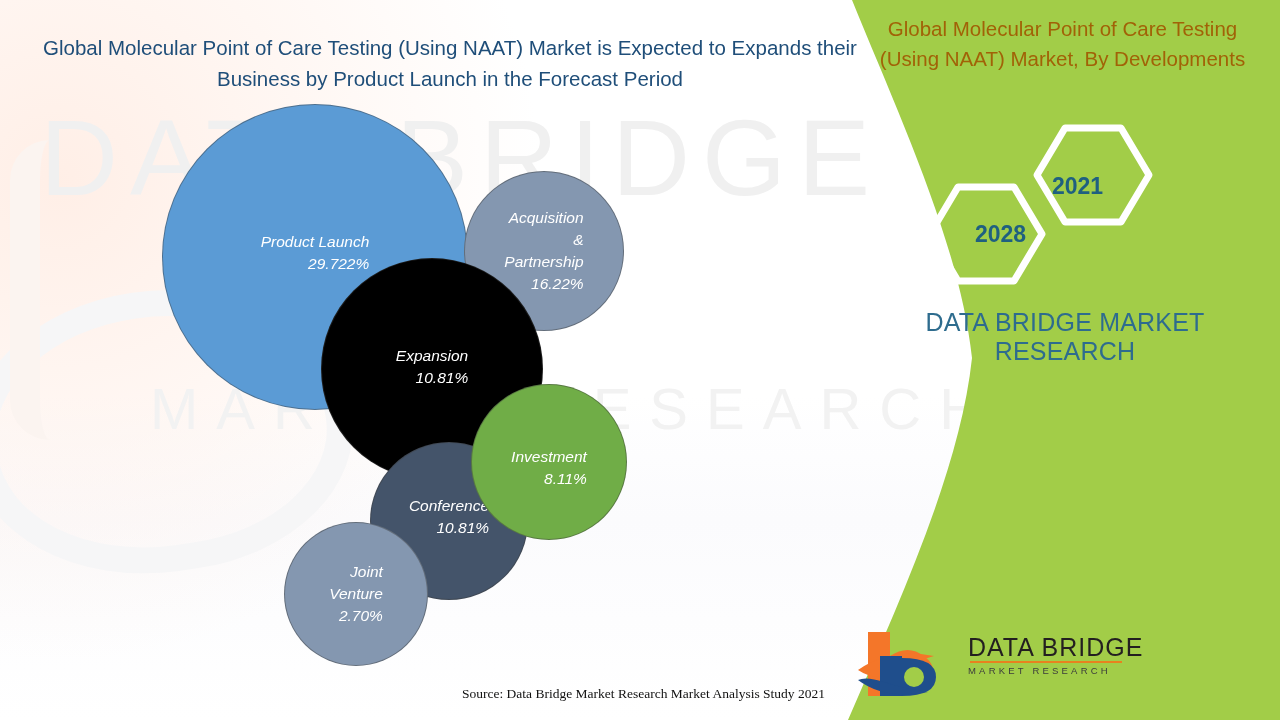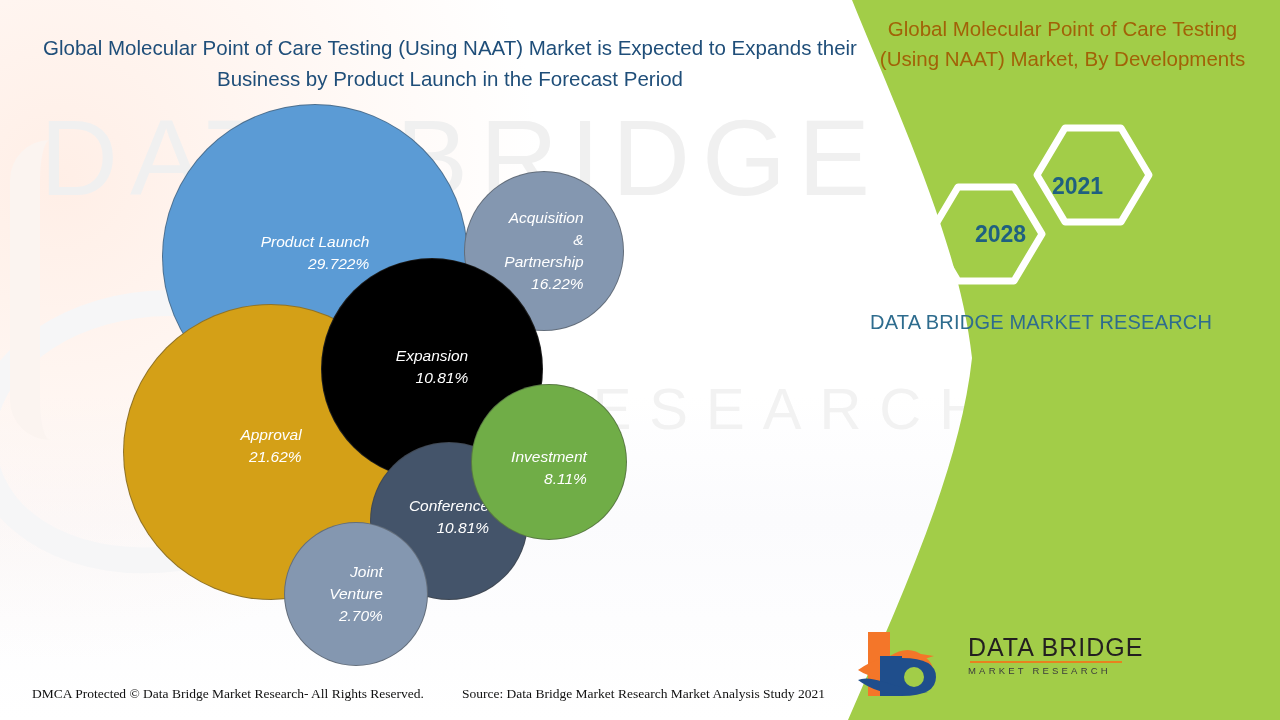--- a/index.html
+++ b/index.html
@@ -103,23 +103,23 @@
     font-weight: 700;
   }
   .hex-2021 { left: 212px; top: 173px; }
   .hex-2028 { left: 135px; top: 221px; }
 
   .brand-text {
     position: absolute;
     left: 30px;
     top: 308px;
     width: 390px;
-    text-align: left;
+    text-align: center;
     color: #2e6c8e;
-    font-size: 20px;
+    font-size: 25px;
     line-height: 29px;
     letter-spacing: 0.2px;
   }
 
   
   .logo {
     position: absolute;
     left: 10px;
     top: 626px;
     width: 240px;
@@ -214,24 +214,20 @@
     <div class="watermark l2">MARKET RESEARCH</div>
   </div>
 
   <div class="chart-title">Global Molecular Point of Care Testing (Using NAAT) Market is Expected to Expands their Business by Product Launch in the Forecast Period</div>
 
   <div class="bubble-area" id="bubble-area">
       <div class="bubble" style="left: 162px; top: 104px; width: 306px; height: 306px; background: rgb(91, 155, 213);">
         <div class="lbl" style="transform: translateY(-4px);">Product Launch
 29.722%</div>
       </div>
-      <div class="bubble" style="left: 123px; top: 304px; width: 296px; height: 296px; background: rgb(212, 160, 23);">
-        <div class="lbl" style="transform: translateY(-6px);">Approval
-21.62%</div>
-      </div>
       <div class="bubble" style="left: 464px; top: 171px; width: 160px; height: 160px; background: rgb(132, 151, 176);">
         <div class="lbl" style="transform: translateY(0px);">Acquisition
 &amp;
 Partnership
 16.22%</div>
       </div>
       <div class="bubble" style="left: 321px; top: 258px; width: 222px; height: 222px; background: #000000;">
         <div class="lbl" style="transform: translateY(-2px);">Expansion
 10.81%</div>
       </div>
@@ -244,21 +240,20 @@
 8.11%</div>
       </div>
       <div class="bubble" style="left: 284px; top: 522px; width: 144px; height: 144px; background: rgb(132, 151, 176);">
         <div class="lbl" style="transform: translateY(0px);">Joint
 Venture
 2.70%</div>
       </div>
     </div>
 
   <div class="footer">
-    <span class="dmca">DMCA Protected © Data Bridge Market Research- All Rights Reserved.</span>
     <span class="source">Source: Data Bridge Market Research Market Analysis Study 2021</span>
   </div>
 
   <div class="green-panel">
     <svg class="shape" width="440" height="720" viewBox="0 0 440 720">
       <path id="panel-path" d="M 12 0 L 440 0 L 440 720 L 8 720 C 60 600, 120 470, 132 358 C 120 246, 60 118, 12 0 Z" fill="#A2CD48"></path>
     </svg>
 
     <div class="panel-content">
       <div class="panel-title">Global Molecular Point of Care Testing (Using NAAT) Market, By Developments</div>

